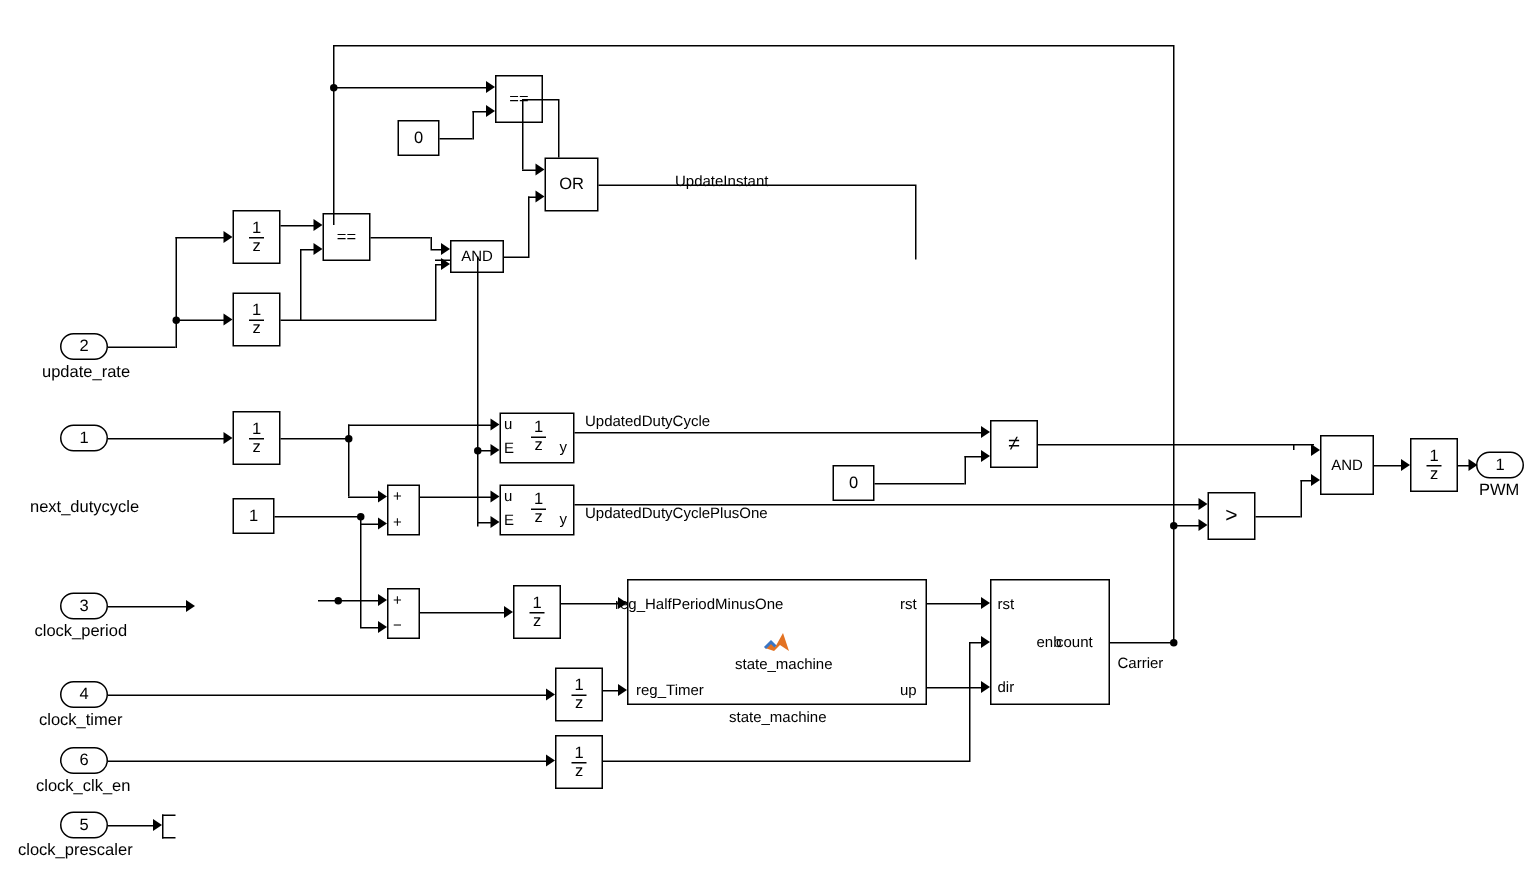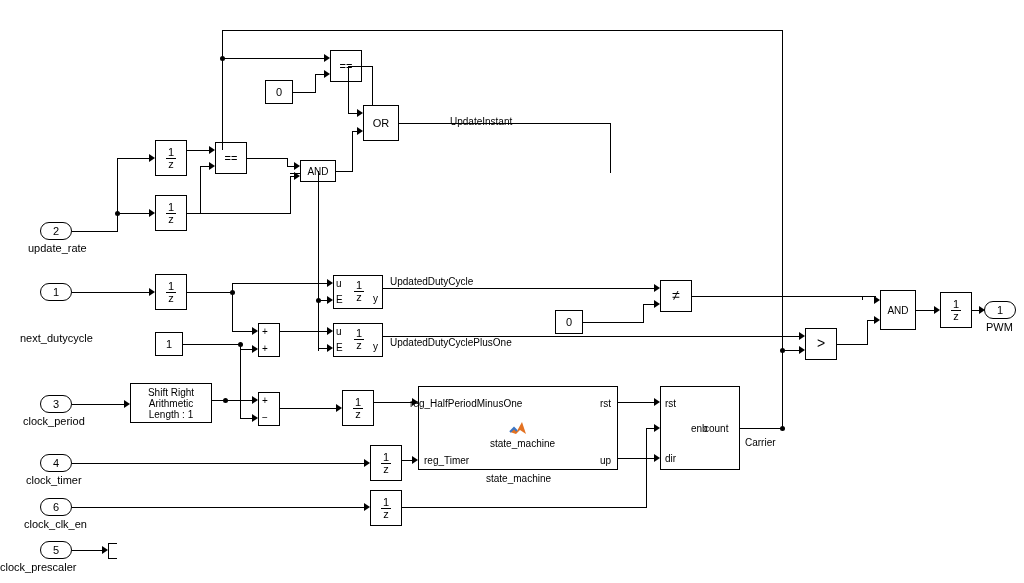--- a/index.html
+++ b/index.html
@@ -107,21 +107,21 @@
   <div class="lbl" style="left:26px; top:474px;">clock_timer</div>
 
   <div class="port" style="left:40px; top:498px;">
       <span>6</span>
     </div>
   <div class="lbl" style="left:24px; top:518px;">clock_clk_en</div>
 
   <div class="port" style="left:40px; top:541px;">
       <span>5</span>
     </div>
-  <div class="lbl" style="left:0; top:561px;">clock_prescaler</div>
+  <div class="lbl" style="left:12px; top:561px;">clock_prescaler</div>
 
   <div class="port" style="left:984px; top:301px;">
       <span>1</span>
     </div>
   <div class="lbl" style="left:986px; top:321px;">PWM</div>
 
   <div class="block" style="left:155px; top:140px; width:32px; height:36px;">
     <span class="frac">
         <span class="num">1</span>
         <span class="den">z</span>
@@ -192,23 +192,20 @@
       <span>AND</span>
     </div>
 
   <div class="block" style="left:660px; top:280px; width:32px; height:32px; font-size:14px;">
       <span>≠</span>
     </div>
   <div class="block" style="left:805px; top:328px; width:32px; height:32px; font-size:14px;">
       <span>&gt;</span>
     </div>
 
-  <div class="block" style="left:130px; top:383px; width:82px; height:40px; font-size:10px; white-space:pre-line;"><span>Shift Right
-Arithmetic
-Length : 1</span></div>
 
   <div class="block" style="left:258px; top:323px; width:22px; height:34px;"></div>
   <div class="plabel" style="left:262px; top:326px;">+</div>
   <div class="plabel" style="left:262px; top:343px;">+</div>
 
   <div class="block" style="left:258px; top:392px; width:22px; height:34px;"></div>
   <div class="plabel" style="left:262px; top:395px;">+</div>
   <div class="plabel" style="left:262px; top:412px;">−</div>
 
   <div class="block" style="left:333px; top:275px; width:50px; height:34px;">

